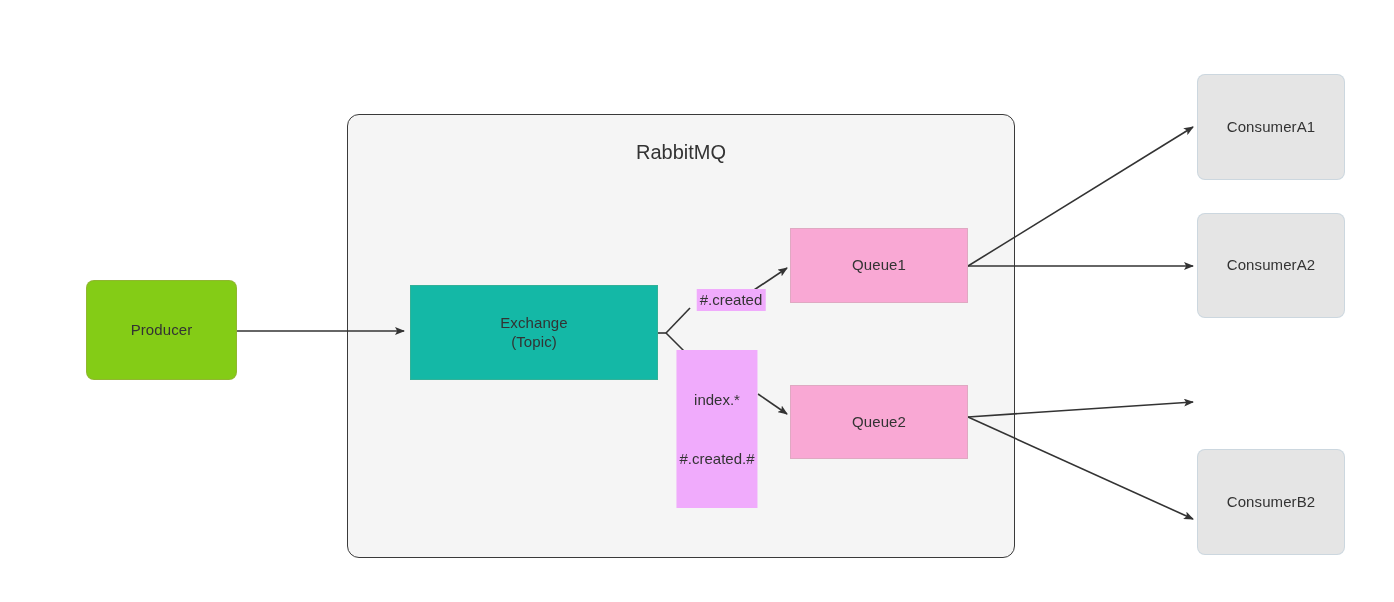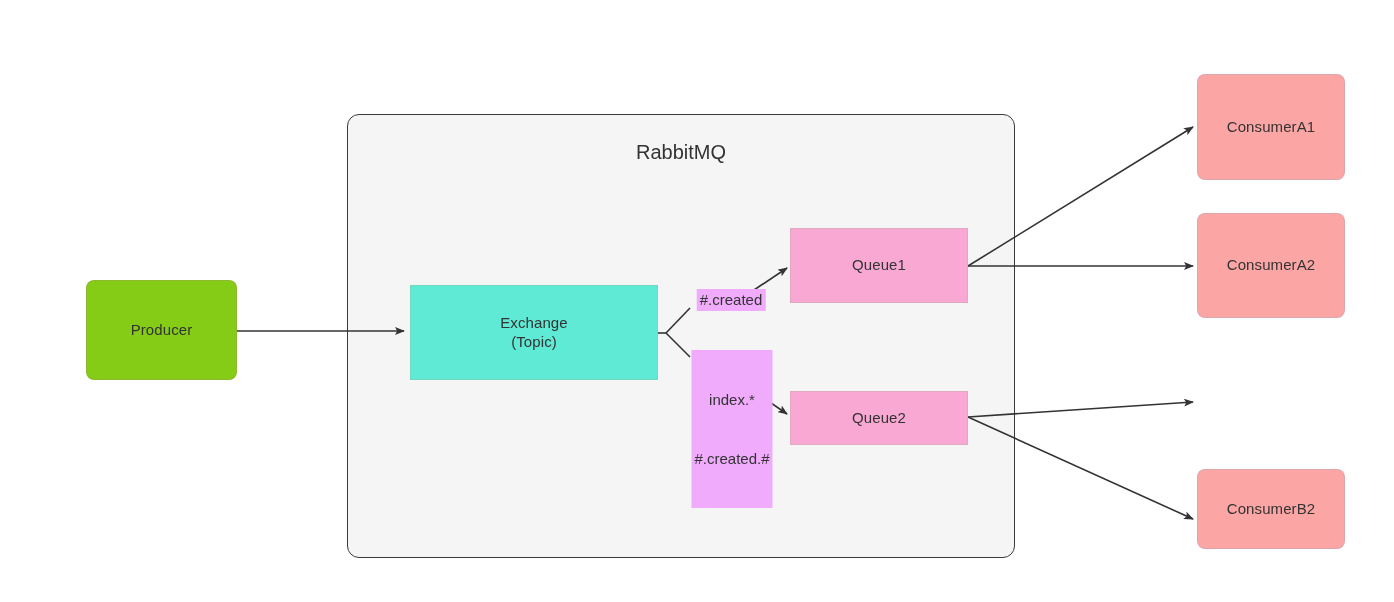--- a/index.html
+++ b/index.html
@@ -52,31 +52,31 @@
     font-size: 20px;
     white-space: nowrap;
     transform: translateX(-50%);
   }
   .node-producer {
     background: #84cc16;
     border-radius: 8px;
     border: 1px solid rgba(180,120,128,0.25);
   }
   .node-exchange {
-    background: #5eead4;
+    background: #14b8a6;
     border-radius: 0;
     border: 1px solid rgba(190,150,90,0.18);
   }
   .node-queue {
     background: #f9a8d4;
     border-radius: 0;
     border: 1px solid rgba(130,175,132,0.22);
   }
   .node-consumer {
-    background: #fca5a5;
+    background: #e5e5e5;
     border-radius: 8px;
     border: 1px solid rgba(120,170,205,0.22);
   }
   .edge-label {
     position: absolute;
     background: #f0abfc;
     color: #333333;
     font-size: 15px;
     line-height: 1.3;
     text-align: center;
@@ -125,37 +125,37 @@
 
   <div class="node node-exchange" style="left:410px; top:285px; width:248px; height:95px; flex-direction:column;">
     <span>Exchange</span>
     <span>(Topic)</span>
   </div>
 
   <div class="node node-queue" style="left:790px; top:228px; width:178px; height:75px;">
     <span>Queue1</span>
   </div>
 
-  <div class="node node-queue" style="left:790px; top:385px; width:178px; height:54px;margin-top:6px;">
+  <div class="node node-queue" style="left:790px; top:385px; width:178px; height:74px;">
     <span>Queue2</span>
   </div>
 
   <div class="node node-consumer" style="left:1197px; top:74px; width:148px; height:106px;">
     <span>ConsumerA1</span>
   </div>
 
   <div class="node node-consumer" style="left:1197px; top:213px; width:148px; height:105px;">
     <span>ConsumerA2</span>
   </div>
 
 
-  <div class="node node-consumer" style="left:1197px; top:469px; width:148px; height:80px;">
+  <div class="node node-consumer" style="left:1197px; top:449px; width:148px; height:106px;">
     <span>ConsumerB2</span>
   </div>
 
   <div class="edge-label" style="left:731px; top:289px;">#.created</div>
 
-  <div class="edge-label" style="left:732px; top:350px;">
+  <div class="edge-label" style="left:717px; top:350px;">
     <div>index.*</div>
     <div>#.created.#</div>
   </div>
 
 </div>
 
 </body></html>

